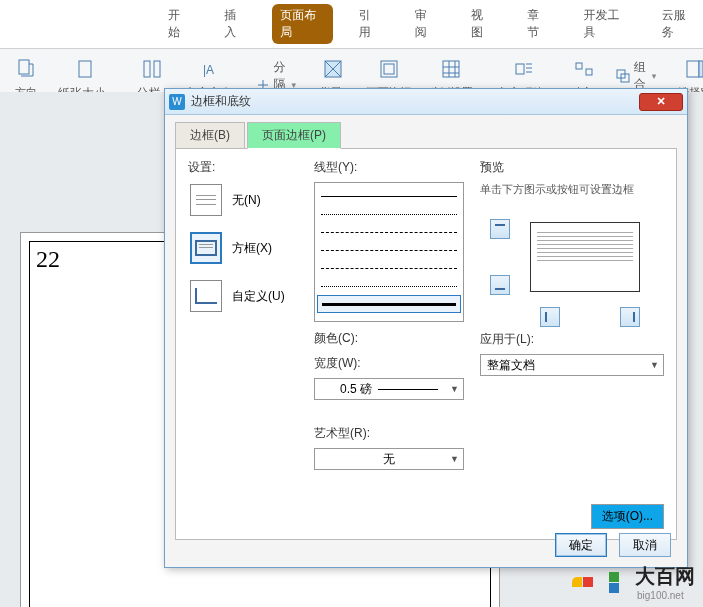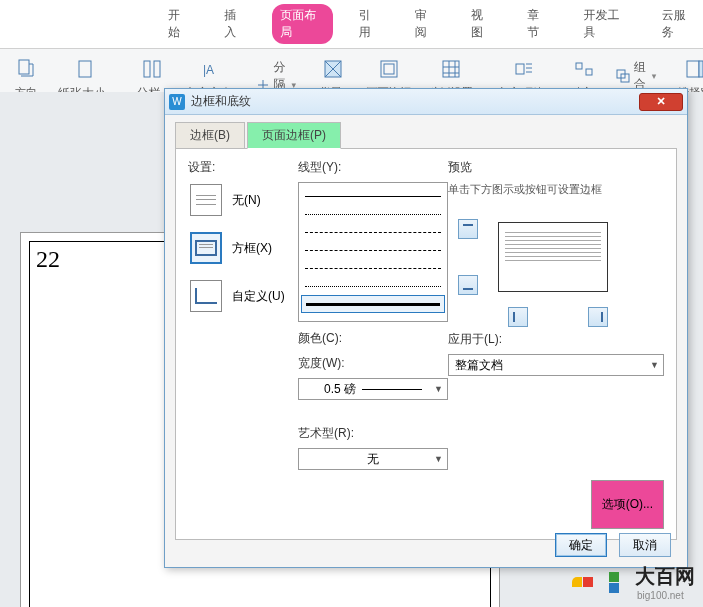--- a/index.html
+++ b/index.html
@@ -1,19 +1,19 @@
 <!DOCTYPE html>
 <html><head>
 <meta charset="utf-8">
 <style>
 *{box-sizing:border-box;margin:0;padding:0;font-family:"Microsoft YaHei",SimSun,sans-serif;font-size:12px}
 body{background:#fff;width:703px;height:607px;overflow:hidden;position:relative}
 .ribbon-tabs{display:flex;gap:18px;padding:4px 0 4px 160px;background:#fff;color:#555}
 .ribbon-tab{padding:3px 8px;cursor:pointer}
-.ribbon-tab.active{background:#ec4899;color:#fff;border-radius:12px}
+.ribbon-tab.active{background:#a16207;color:#fff;border-radius:6px}
 .ribbon-bar{display:flex;align-items:flex-start;padding:6px 4px 2px 4px;background:#f5f6f7;border-top:1px solid #d0d0d0;border-bottom:1px solid #d0d0d0;gap:2px}
 .rgroup{display:flex;flex-direction:column;align-items:center;padding:0 8px;color:#555;position:relative}
 .rgroup .icon-lg{width:28px;height:28px;margin-bottom:2px;display:flex;align-items:center;justify-content:center;color:#4a7db0}
 .rgroup .lbl{font-size:11px;white-space:nowrap}
 .sep{width:1px;height:50px;background:#d8d8d8;margin:0 2px}
 .small-stack{display:flex;flex-direction:column;gap:2px;color:#555}
 .small-row{display:flex;align-items:center;gap:4px;font-size:11px}
 .small-row svg{flex-shrink:0}
 .dd{font-size:9px;margin-left:2px;color:#888}
 .ruler{height:14px;background:#f0f0f0;border-bottom:1px solid #ccc;position:relative}
@@ -24,21 +24,21 @@
 .page-num{position:absolute;left:6px;top:4px;font-family:"Times New Roman",serif;font-size:24px}
 .dialog{position:absolute;left:164px;top:88px;width:524px;height:480px;background:#f4f4f4;border:1px solid #6f9fc7;box-shadow:2px 2px 8px rgba(0,0,0,.25)}
 .titlebar{height:26px;background:linear-gradient(#eaf3fb,#d6e8f7);display:flex;align-items:center;padding:0 4px;border-bottom:1px solid #a8c5de}
 .titlebar .wicon{width:16px;height:16px;background:#2a8dd4;border-radius:2px;display:flex;align-items:center;justify-content:center;color:#fff;font-size:10px;margin-right:6px}
 .titlebar .ttl{flex:1;color:#333}
 .closebtn{width:44px;height:18px;background:#d04030;border:1px solid #a02518;border-radius:3px;color:#fff;display:flex;align-items:center;justify-content:center;font-weight:bold;font-size:11px}
 .tabs{display:flex;padding:6px 10px 0 10px}
 .tab{padding:4px 14px;border:1px solid #bbb;background:#ece9e2;color:#444;margin-right:2px;border-bottom:none;position:relative;top:1px}
 .tab.active{background:#86efac;border-bottom:1px solid #fff;z-index:2}
 .dlg-body{background:#fff;margin:0 10px 10px 10px;border:1px solid #bbb;padding:10px 12px 12px 12px;height:392px;position:relative}
-.cols{display:flex;height:100%}
+.cols{display:flex;gap:16px;height:100%}
 .col1{width:110px}
 .col2{width:150px}
 .col3{flex:1}
 .sec-label{color:#333;margin-bottom:6px}
 .setting-opt{display:flex;align-items:center;gap:10px;margin-bottom:12px;padding:2px}
 .setting-opt .opt-icon{width:32px;height:32px;border:1px solid #888;background:#fff;display:flex;align-items:center;justify-content:center}
 .setting-opt.sel .opt-icon{border:2px solid #2a7ac0;background:#eaf3fb}
 .opt-icon .inner-none{width:20px;height:14px;display:flex;flex-direction:column;justify-content:space-around}
 .opt-icon .inner-none div{height:1px;background:#999}
 .opt-icon .inner-box{width:22px;height:16px;border:2px solid #3a6aa0}
@@ -51,21 +51,21 @@
 .color-sel,.width-sel,.art-sel,.apply-sel{width:100%;height:22px;border:1px solid #999;background:#fff;display:flex;align-items:center;justify-content:center;position:relative;margin-top:3px}
 .color-sel::after,.width-sel::after,.art-sel::after,.apply-sel::after{content:"▼";position:absolute;right:4px;font-size:9px;color:#555}
 .width-sel .wline{width:60px;height:0;border-top:1px solid #000;margin-left:6px}
 .preview-hint{font-size:11px;color:#555;margin-bottom:10px}
 .preview-box{position:relative;width:180px;height:120px}
 .pv-thumb{position:absolute;left:50px;top:15px;width:110px;height:70px;border:1px solid #333;background:#fff;padding:6px}
 .pv-thumb div{height:1px;background:#aaa;margin:3px 0}
 .pv-btn{position:absolute;width:20px;height:20px;border:1px solid #6f9fc7;background:linear-gradient(#eaf3fb,#cfe4f5);display:flex;align-items:center;justify-content:center}
 .pv-btn svg line{stroke:#3a6aa0;stroke-width:2}
 .apply-row{margin-top:4px}
-.options-btn{position:absolute;right:12px;bottom:10px;padding:15px 10px;border:1px solid #999;background:#ec4899}
+.options-btn{position:absolute;right:12px;bottom:10px;padding:3px 10px;border:1px solid #999;background:#0ea5e9}
 .dlg-buttons{position:absolute;right:16px;bottom:10px;display:flex;gap:12px}
 .btn{width:52px;height:24px;border:1px solid #7aa6cc;background:linear-gradient(#f4f9fd,#dceaf6);display:flex;align-items:center;justify-content:center}
 .btn.primary{border:1px solid #2a7ac0;box-shadow:0 0 0 1px #9cc6e8 inset}
 .watermark{position:absolute;right:8px;bottom:6px;display:flex;align-items:center;gap:16px;font-family:Arial,sans-serif}
 .watermark .logo{display:flex;gap:1px}
 .watermark .logo span{width:10px;height:10px}
 .watermark .big{font-size:20px;font-weight:bold;color:#222}
 .watermark .sub{font-size:10px;color:#888;margin-left:2px}
 </style>
 </head>

